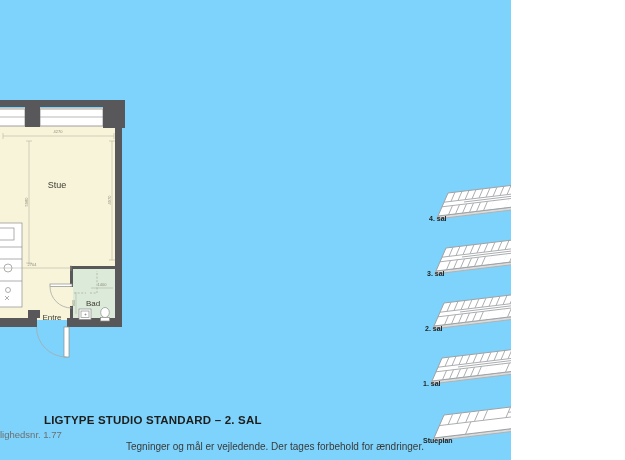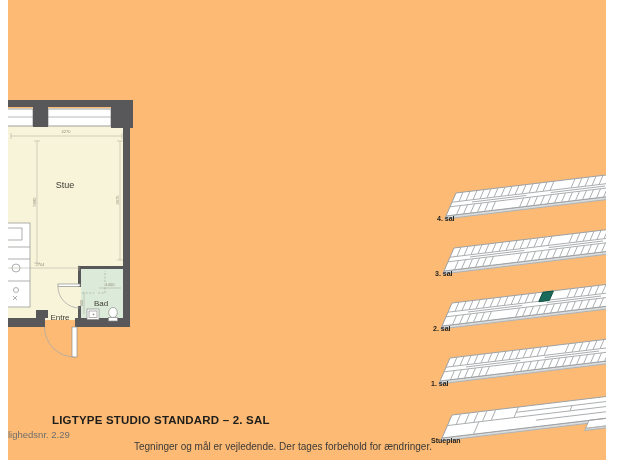--- a/index.html
+++ b/index.html
@@ -1,17 +1,17 @@
 <!DOCTYPE html>
 <html><head>
 <meta charset="utf-8">
 <style>
   html,body{margin:0;padding:0;background:#fff;}
-  .page{position:relative;width:598px;height:460px;background:#fdba74;overflow:hidden;
-        font-family:"Liberation Sans",sans-serif;margin-left:8px;}
+  .page{position:relative;width:511px;height:460px;background:#7dd3fc;overflow:hidden;
+        font-family:"Liberation Sans",sans-serif;}
   .layer{position:absolute;left:0;top:0;}
   .title{position:absolute;left:0;top:414px;font-size:11.5px;font-weight:700;color:#1d1d1b;
          letter-spacing:.2px;white-space:nowrap;padding-left:44px;}
   .subtitle{position:absolute;left:0;top:429px;font-size:9.5px;color:#6e6e6d;white-space:nowrap;}
   .disclaimer{position:absolute;left:126px;top:441px;font-size:10px;color:#3a3a38;white-space:nowrap;}
 
   
   .wall{fill:#58585a;}
   .cream{fill:#f8f4da;}
   .green{fill:#dcead9;}
@@ -172,16 +172,16 @@
         <g transform="matrix(1.75 -0.21 -0.1 0.23 444 415)">
             <use href="#plateGround"></use>
           </g>
         <text class="floorlabel" x="423" y="443">Stueplan</text>
       </g>
 
     </g>
   </svg>
 
   <div class="title">LIGTYPE STUDIO STANDARD – 2. SAL</div>
-  <div class="subtitle">lighedsnr. 2.29</div>
+  <div class="subtitle">lighedsnr. 1.77</div>
   <div class="disclaimer">Tegninger og mål er vejledende. Der tages forbehold for ændringer.</div>
 
 </div>
 
 </body></html>

